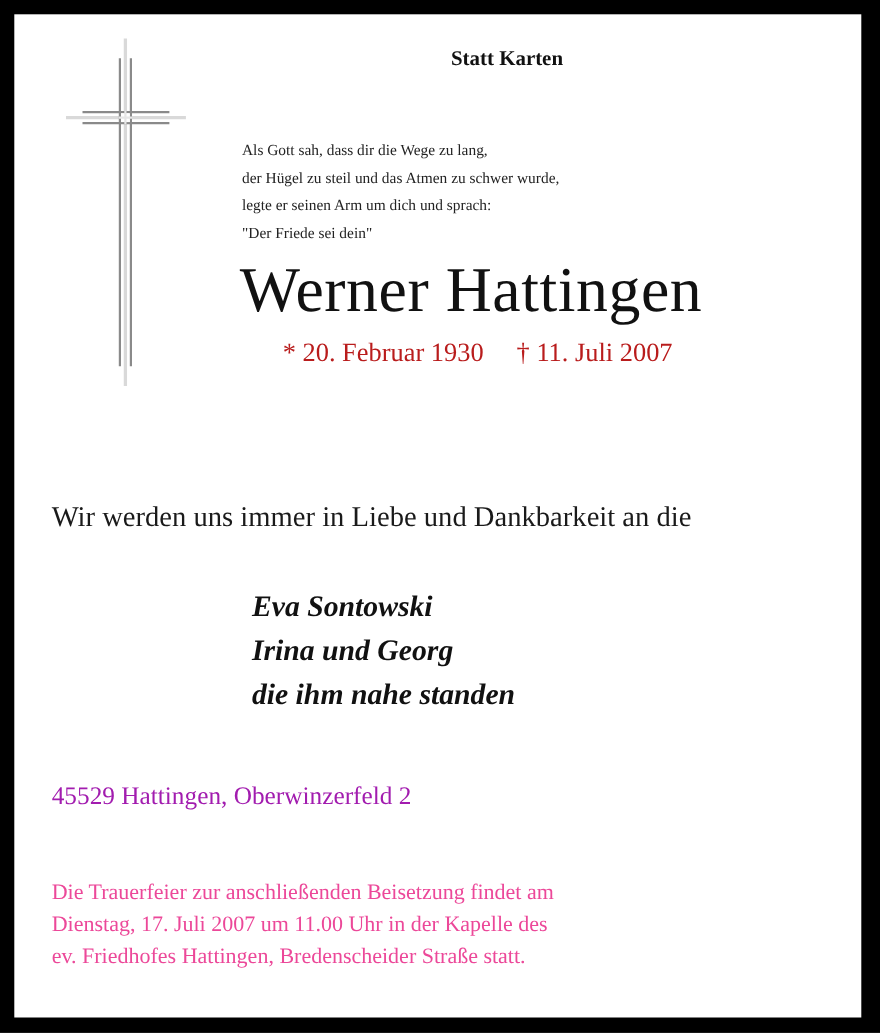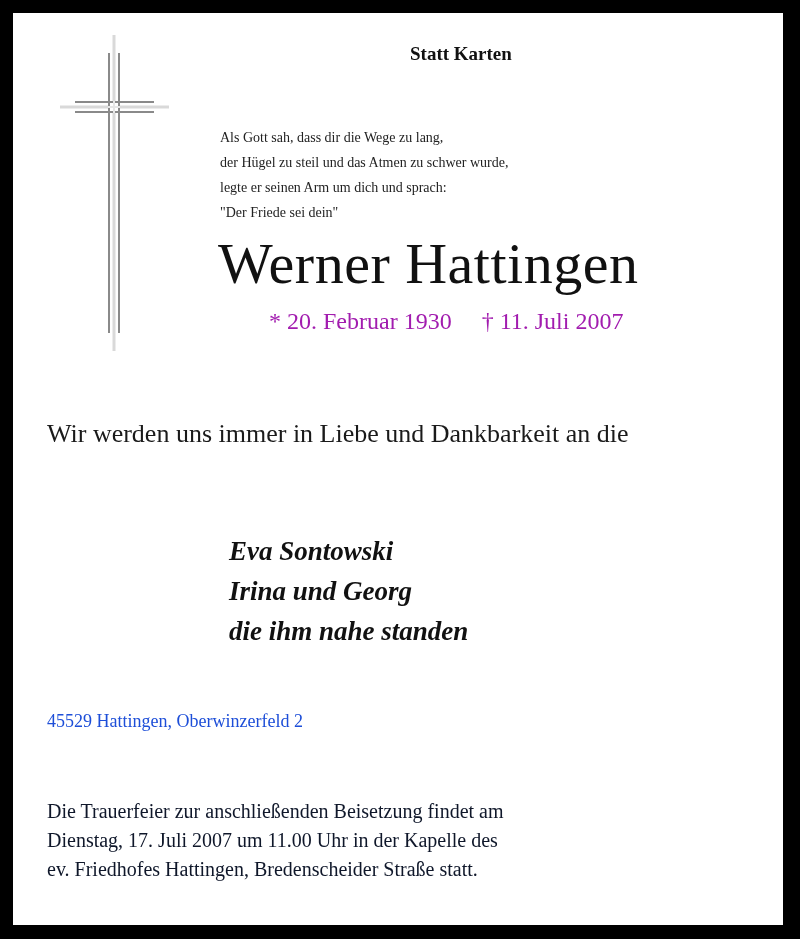--- a/index.html
+++ b/index.html
@@ -9,28 +9,28 @@
   }
   .card {
     position: absolute; left: 13px; top: 13px; width: 770px; height: 912px;
     background: #fff;
   }
   .abs { position: absolute; white-space: nowrap; }
   .statt { left: 397px; top: 30px; font-size: 19px; font-weight: bold; }
   .poem { left: 207px; top: 76px; font-size: 14px; line-height: 25px; color: #222; margin-top: 36px; }
   .poem div { white-space: nowrap; }
   .name { left: 205px; top: 219px; font-size: 58px; line-height: 64px; color: #111; letter-spacing: 0.5px; }
-  .dates { left: 256px; top: 295px; font-size: 24px; color: #a21caf; }
+  .dates { left: 244px; top: 295px; font-size: 24px; color: #b91c1c; }
   .dates .gap { display: inline-block; width: 30px; }
   .tribute { left: 34px; top: 403px; font-size: 26px; line-height: 35px; color: #1a1a1a; }
-  .tribute div { white-space: nowrap; }
+  .tribute div { white-space: nowrap; margin-top: 36px; }
   .family { left: 216px; top: 518px; font-size: 27px; font-weight: bold; line-height: 40px; }
   .family div { white-space: nowrap; font-style: italic; }
-  .address { left: 34px; top: 698px; font-size: 18px; color: #1d4ed8; }
-  .funeral { left: 34px; top: 784px; font-size: 20px; line-height: 29px; color: #0f172a; }
+  .address { left: 34px; top: 698px; font-size: 23px; color: #a21caf; }
+  .funeral { left: 34px; top: 784px; font-size: 20px; line-height: 29px; color: #ec4899; }
   .funeral div { white-space: nowrap; }
   .cross { position: absolute; left: 0; top: 0; }
 </style>
 </head>
 <body>
 
 <div class="card">
 
   <svg class="cross" width="200" height="360" viewBox="0 0 200 360">
 

